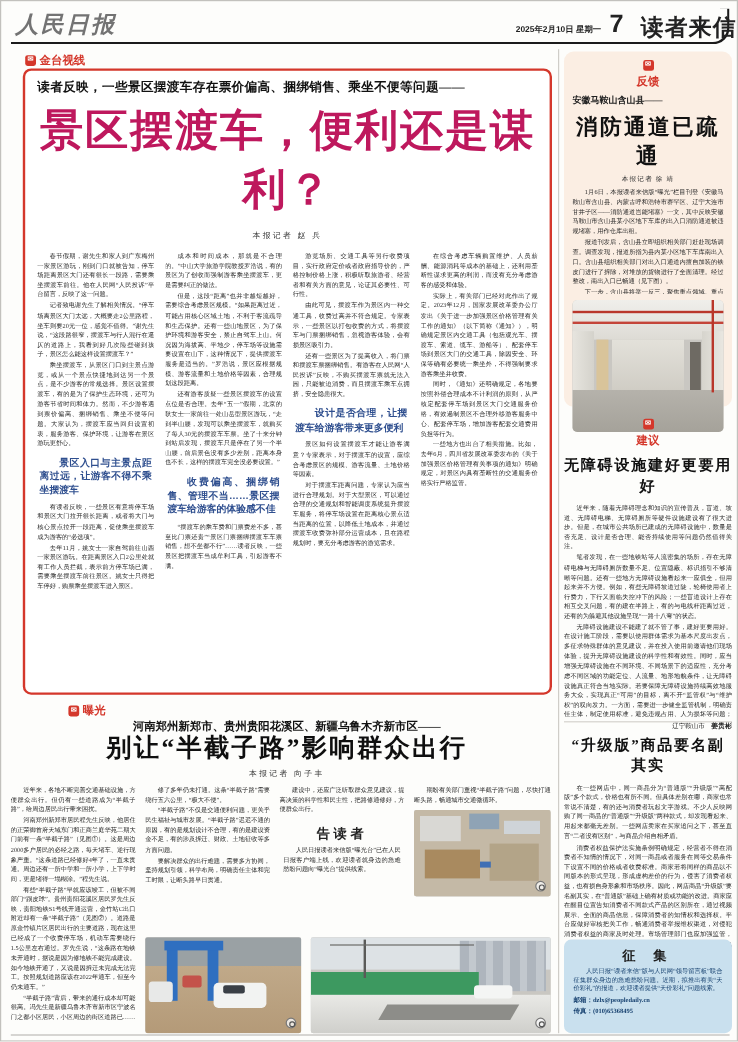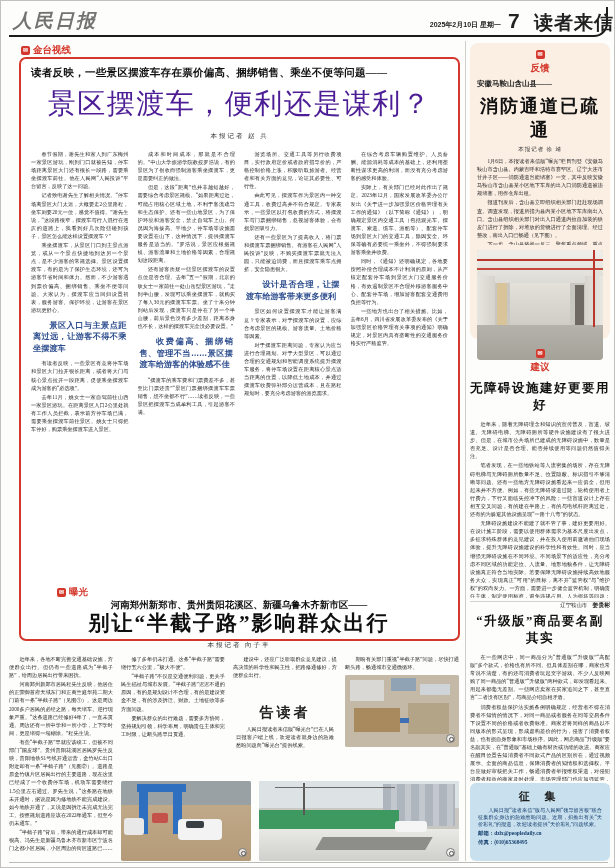--- a/index.html
+++ b/index.html
@@ -17,25 +17,25 @@
   .hdr-pageno{position:absolute;left:507px;top:8px;font-size:21px;font-weight:bold;
               font-family:"Liberation Sans",sans-serif;}
   .hdr-pagename{position:absolute;left:533px;top:9px;font-size:19px;font-weight:900;
                 letter-spacing:1px;font-family:"Liberation Sans",sans-serif;}
   
   .seclabel{position:absolute;display:flex;align-items:center;gap:3px;
             font-family:"Liberation Sans",sans-serif;font-weight:bold;font-size:9.5px;color:#d4372b;}
   .secicon{width:9px;height:9px;background:#d4372b;border-radius:2px;color:#fff;
            font-size:6px;line-height:9px;text-align:center;display:inline-block;}
   
-  .redbox{position:absolute;left:18px;top:56px;width:441px;height:584px;box-sizing:border-box;
+  .redbox{position:absolute;left:18px;top:56px;width:441px;height:522px;box-sizing:border-box;
           border:2.5px solid #d4372b;border-radius:7px;padding:7px 10px;background:#fff;}
   .kicker-main{font-size:10.5px;font-weight:bold;color:#111;letter-spacing:.3px;}
-  .headline-main{margin-top:5px;text-align:center;font-size:28px;font-weight:400;
-                 letter-spacing:1.5px;color:#4c1d95;font-family:"Liberation Sans",sans-serif;}
+  .headline-main{margin-top:5px;text-align:center;font-size:36px;font-weight:700;
+                 letter-spacing:1.5px;color:#be185d;font-family:"Liberation Sans",sans-serif;}
   .byline{ text-align:center;font-size:6.5px;color:#333;letter-spacing:2px;}
   .byline-main{margin-top:9px;}
   .cols{display:flex;gap:9px;margin-top:9px;height:392px;overflow:hidden;}
   .col{flex:1;overflow:hidden;}
   .p{font-size:5.2px;line-height:8.1px;text-align:justify;text-indent:2em;margin:0 0 1px;color:#262626;}
   .sub{color:#2f4f8f;font-family:"Liberation Sans",sans-serif;font-weight:bold;
        font-size:8.2px;line-height:11.5px;text-align:justify;text-indent:2em;margin:6px 2px 5px;}
   
   .vrule{position:absolute;left:464px;top:40px;width:1px;height:820px;background:#cfcdc8;}
   .fbbox{position:absolute;left:469px;top:42px;width:140px;height:296px;box-sizing:border-box;
@@ -63,21 +63,21 @@
   .collect-line{font-size:5.4px;font-weight:bold;margin-top:1.5px;color:#16406f;}
   
   .exp-kicker{position:absolute;left:18px;top:598px;width:440px;text-align:center;
               font-size:9.5px;font-weight:bold;color:#111;}
   .exp-title{position:absolute;left:18px;top:608px;width:440px;text-align:center;
              font-size:21px;font-weight:900;letter-spacing:2px;color:#0f0f0f;}
   .exp-byline{position:absolute;left:18px;top:640px;width:440px;}
   .exp-body{position:absolute;left:8px;top:654px;width:450px;height:206px;}
   .exp-col{position:absolute;top:0;overflow:hidden;}
   .notice{margin-top:5px;padding:2px 3px;}
-  .notice-title{text-align:center;font-size:14px;font-weight:900;letter-spacing:3px;margin:18px 0 3px;}
+  .notice-title{text-align:center;font-size:11px;font-weight:900;letter-spacing:3px;margin:1px 0 3px;}
   .notice-body{font-size:5.2px;line-height:8px;text-align:justify;text-indent:2em;color:#262626;}
   
   .ph-aerial{width:114px;height:72px;margin-top:4px;border-radius:2px;}
   .ph-mid{position:absolute;left:112px;top:126px;width:130px;height:80px;border-radius:2px;}
   .ph-wide{position:absolute;left:250px;top:126px;width:200px;height:80px;border-radius:2px;}
   .cam{position:absolute;right:4px;bottom:4px;width:9px;height:9px;border-radius:50%;
        background:rgba(250,250,250,.8);border:1px solid #777;box-sizing:border-box;}
   .cam::after{content:"";position:absolute;left:2.2px;top:2.2px;width:2.6px;height:2.6px;
               border:1px solid #555;border-radius:50%;}
   .abs{position:absolute;}

